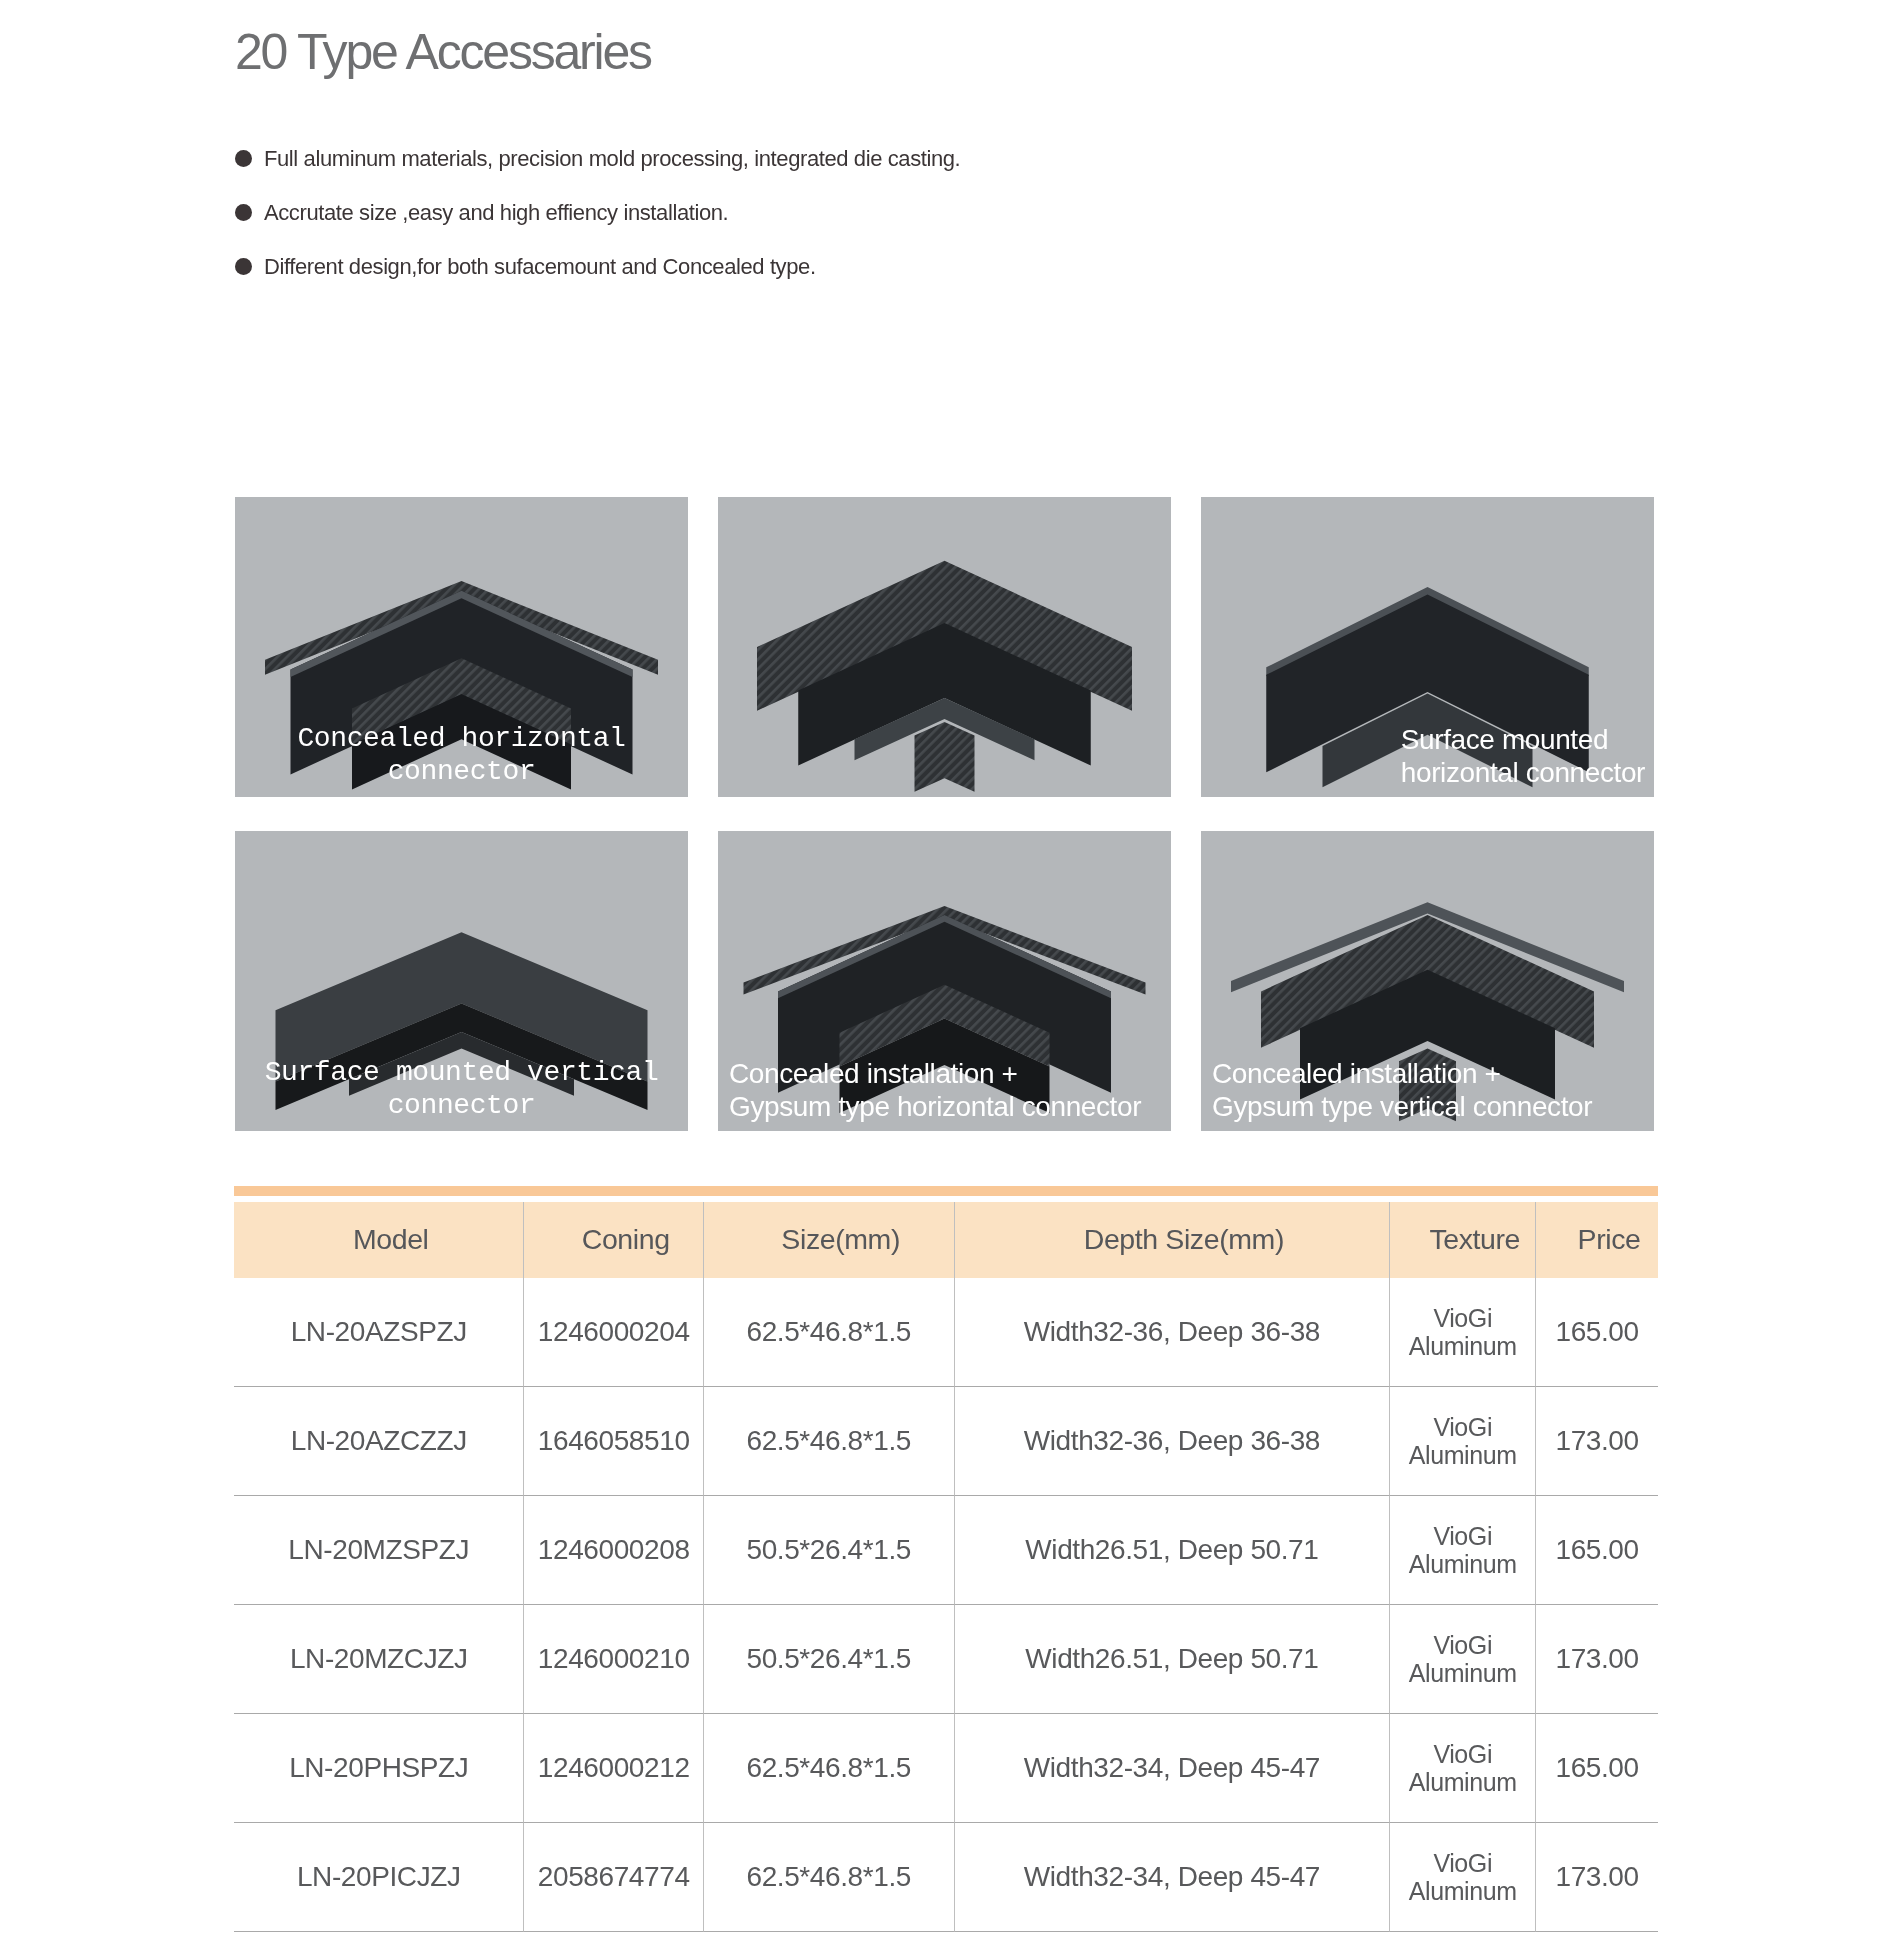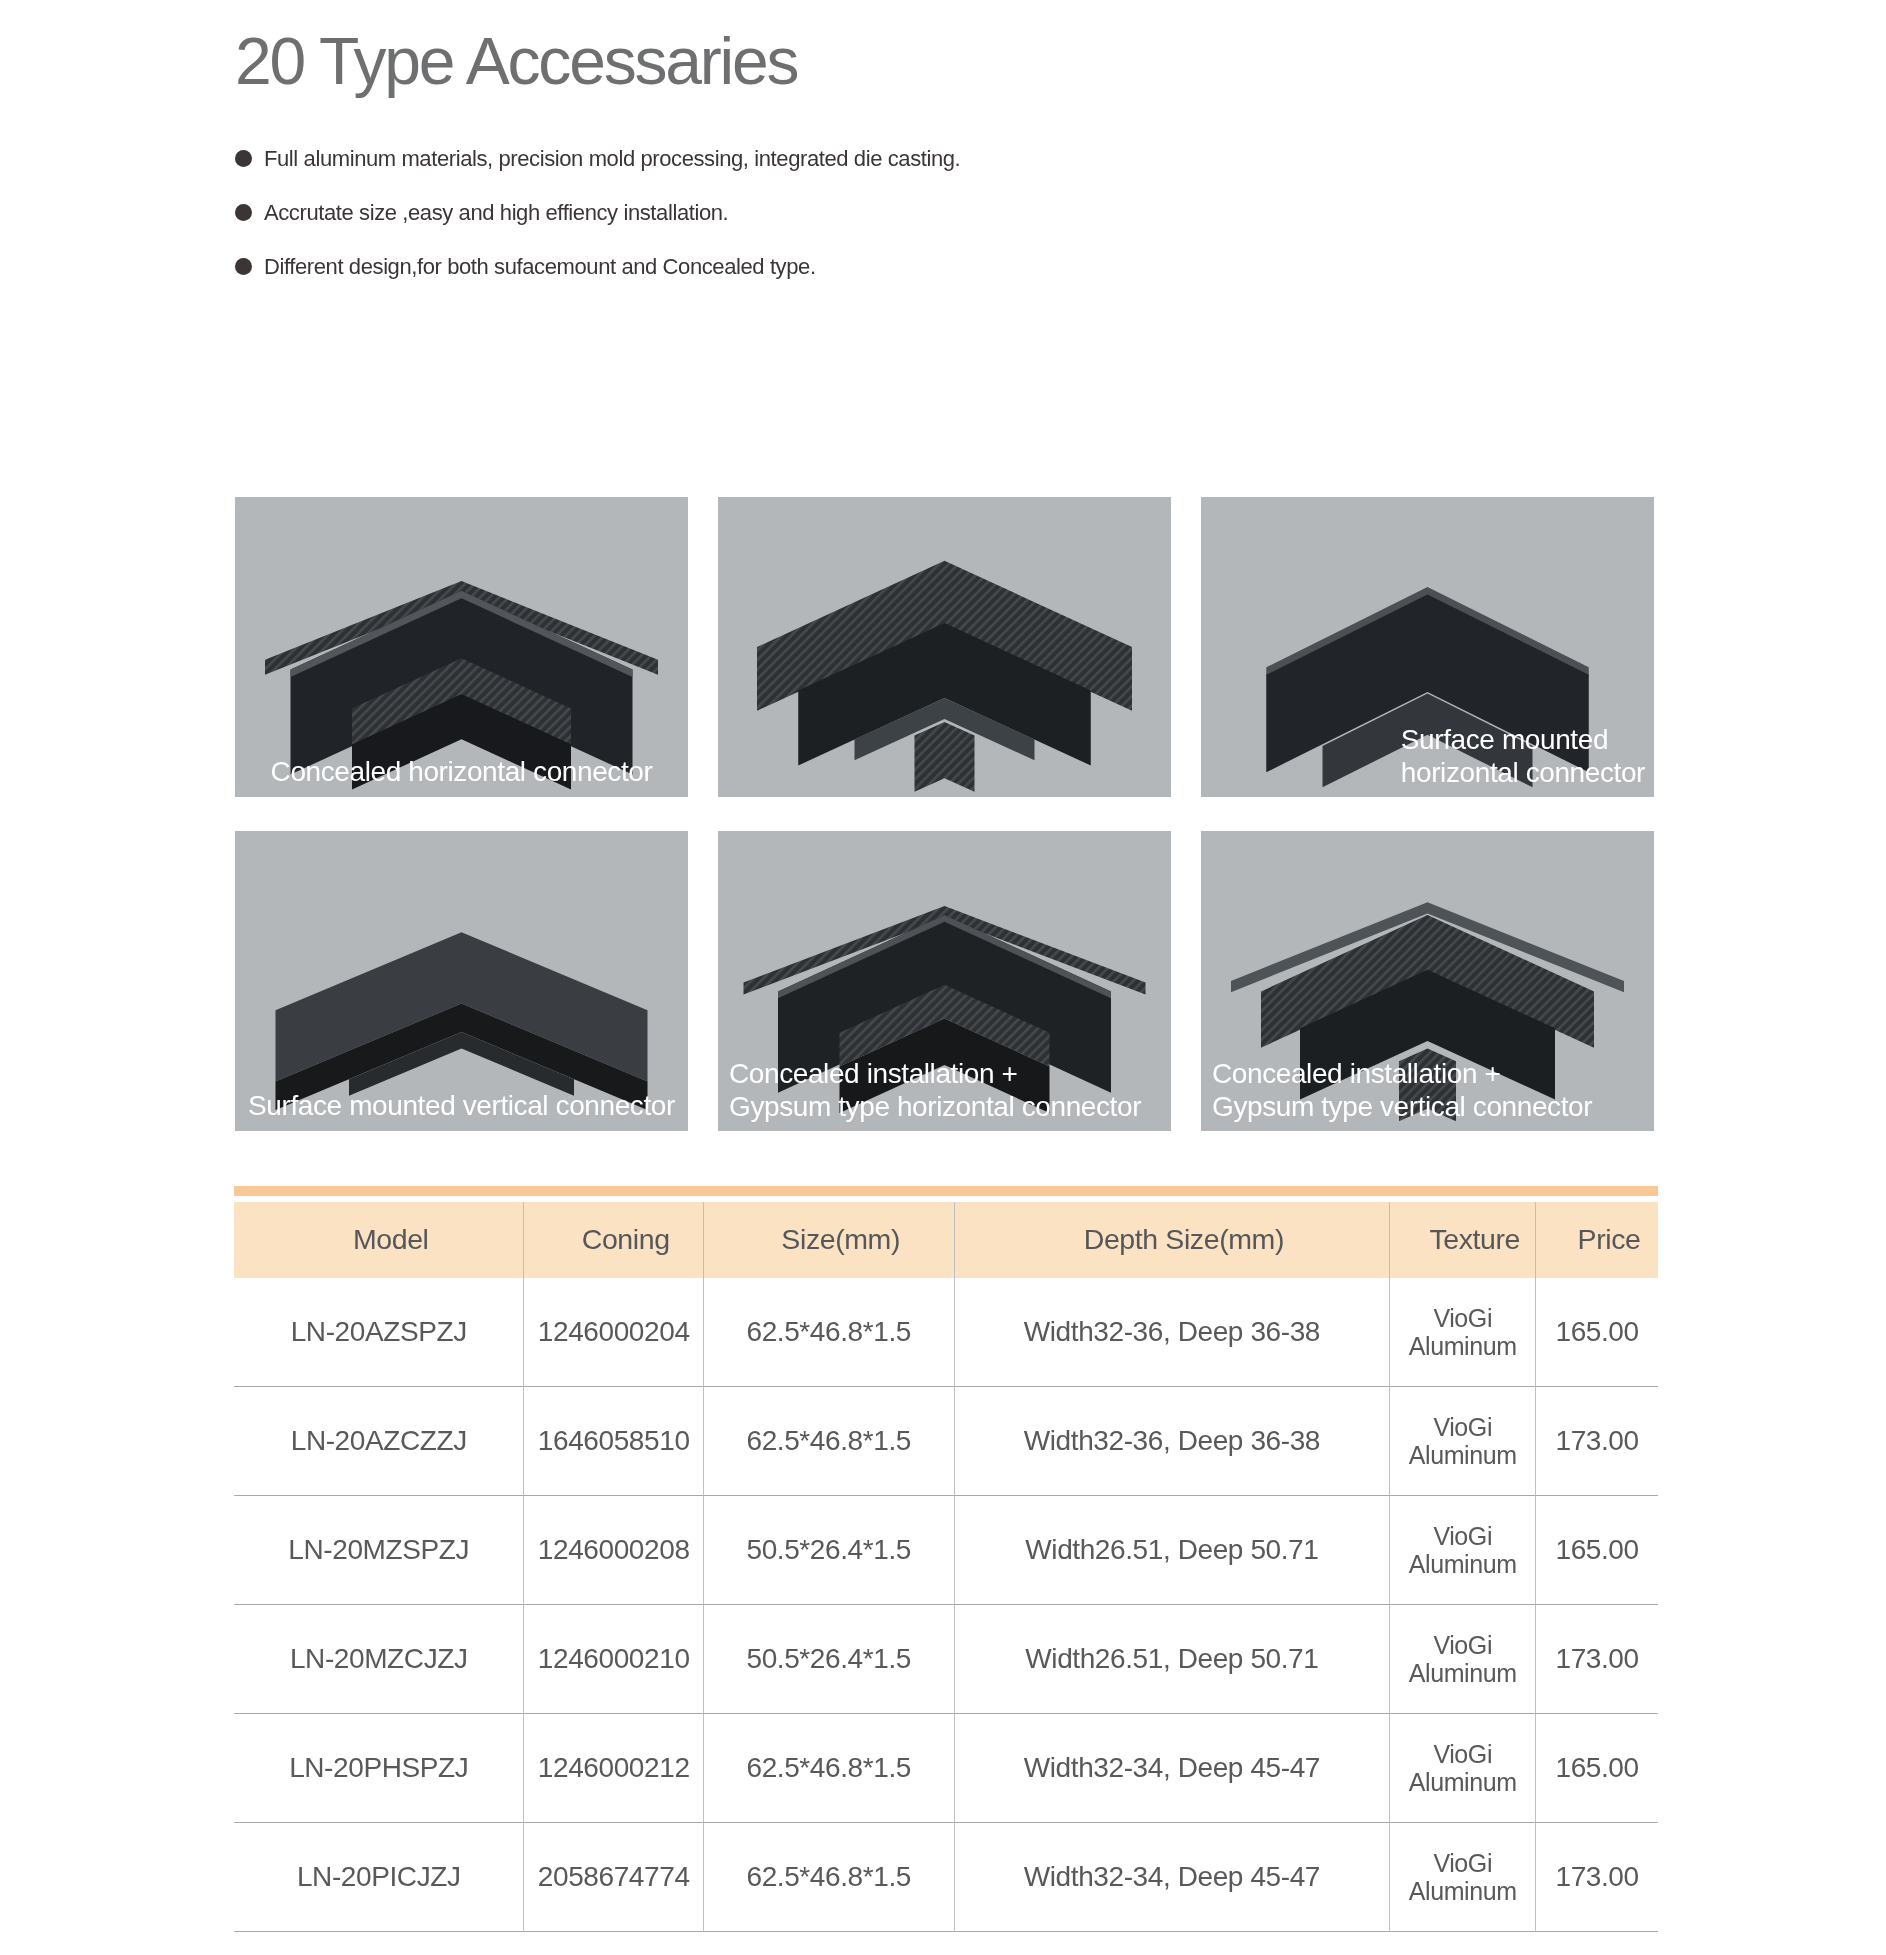--- a/index.html
+++ b/index.html
@@ -14,21 +14,21 @@
     --column-line:#bfbfbf;
   }
   *{margin:0;padding:0;box-sizing:border-box;}
   html,body{background:#ffffff;}
   body{font-family:"Liberation Sans", sans-serif;}
   .page{position:relative;width:1886px;height:1955px;background:#ffffff;overflow:hidden;}
 
   
   .title{
     position:absolute;left:235px;top:22.5px;
-    font-size:66px;letter-spacing:-2.2px;font-weight:400;
+    font-size:50px;letter-spacing:-2.2px;font-weight:400;
     color:var(--title-text);
   }
 
   
   .features{position:absolute;left:235px;top:141px;list-style:none;}
   .features li{
     display:flex;align-items:center;gap:12px;
     height:35px;margin-bottom:19px;
     font-size:22px;letter-spacing:-0.4px;color:var(--body-text);
   }
@@ -43,21 +43,21 @@
     display:grid;grid-template-columns:repeat(3,453px);
     grid-auto-rows:300px;gap:34px 30px;
   }
   .tile{position:relative;background:var(--image-bg);overflow:hidden;}
   .tile svg{position:absolute;left:0;top:0;width:100%;height:100%;}
   .caption{
     position:absolute;color:var(--caption-text);
     font-size:28px;line-height:1.18;letter-spacing:-0.4px;
   }
   .caption span{display:block;}
-  .cap-center{left:0;right:0;bottom:9px;text-align:center;}
+  .cap-center{left:0;right:0;bottom:9px;text-align:center;font-family:Liberation Mono, monospace;}
   .cap-right{right:9px;bottom:7.5px;text-align:left;}
   .cap-left{left:11px;bottom:7.5px;text-align:left;}
 
   
   .spec-table{position:absolute;left:234px;top:1186px;width:1424px;}
   .accent-bar{height:9.7px;background:var(--accent-bar);margin-bottom:6px;}
   .grid{
     display:grid;
     grid-template-columns:20.4% 12.6% 17.6% 30.6% 10.25% 8.55%;
     color:var(--table-text);

